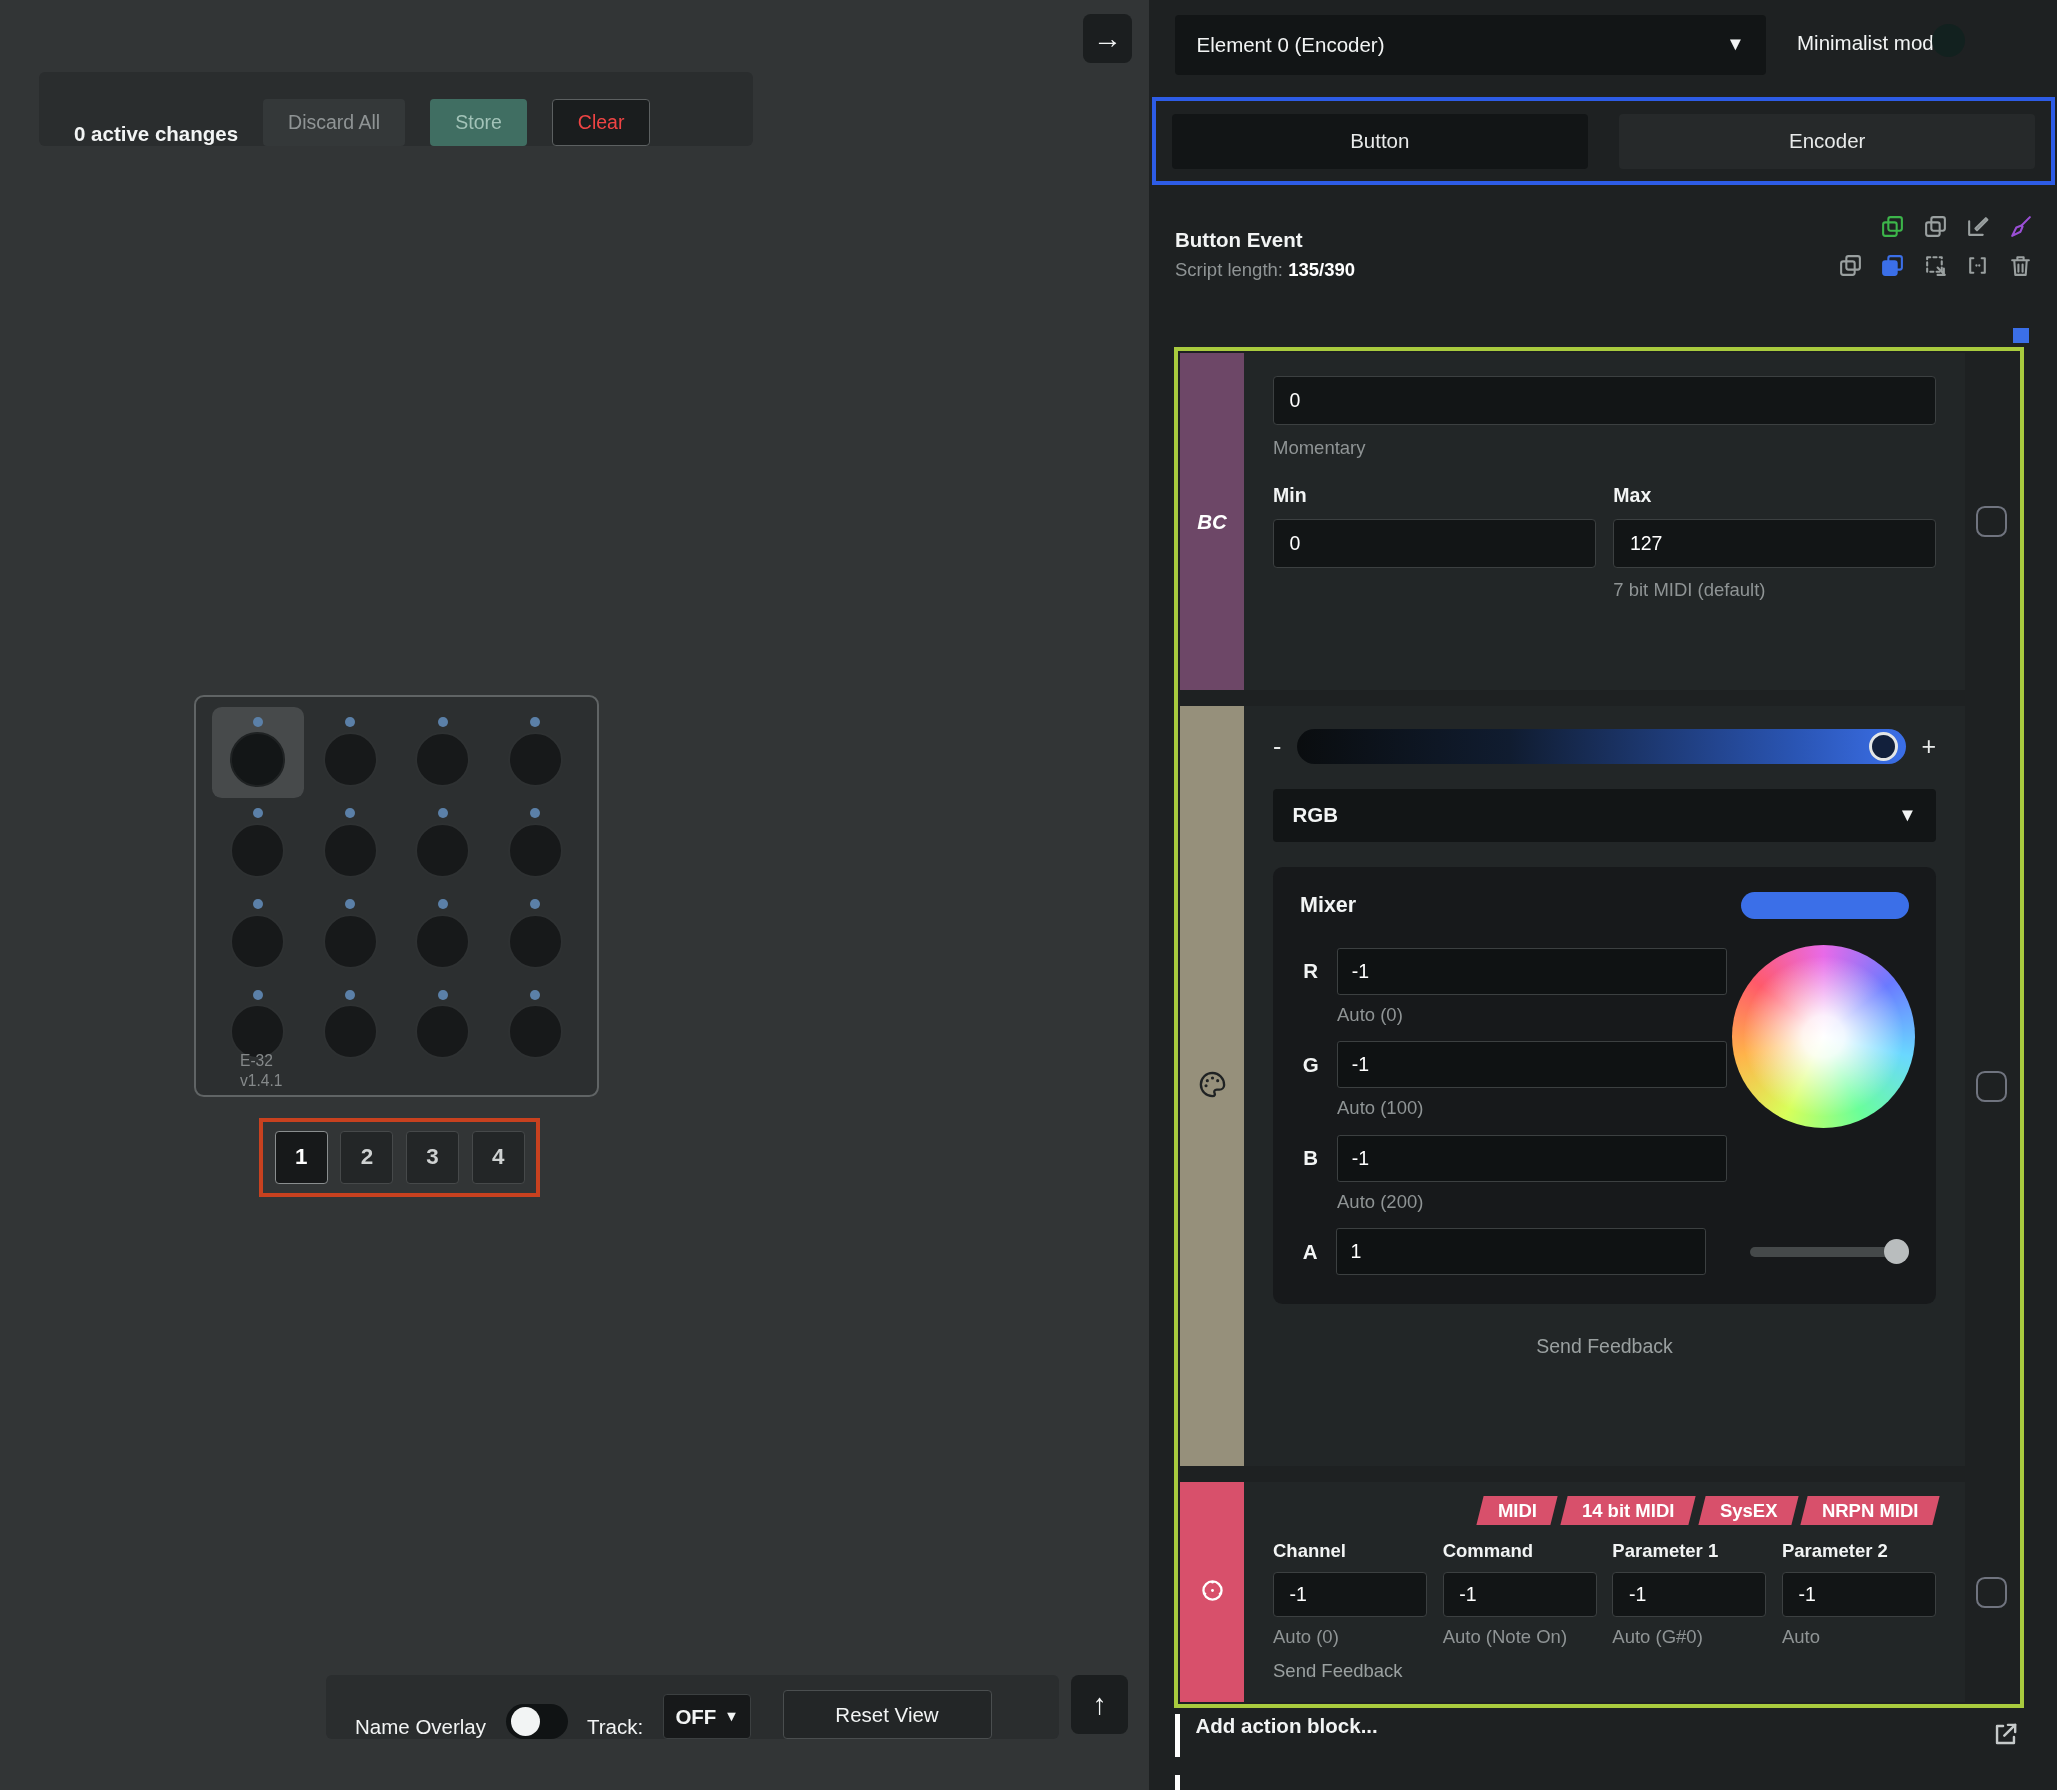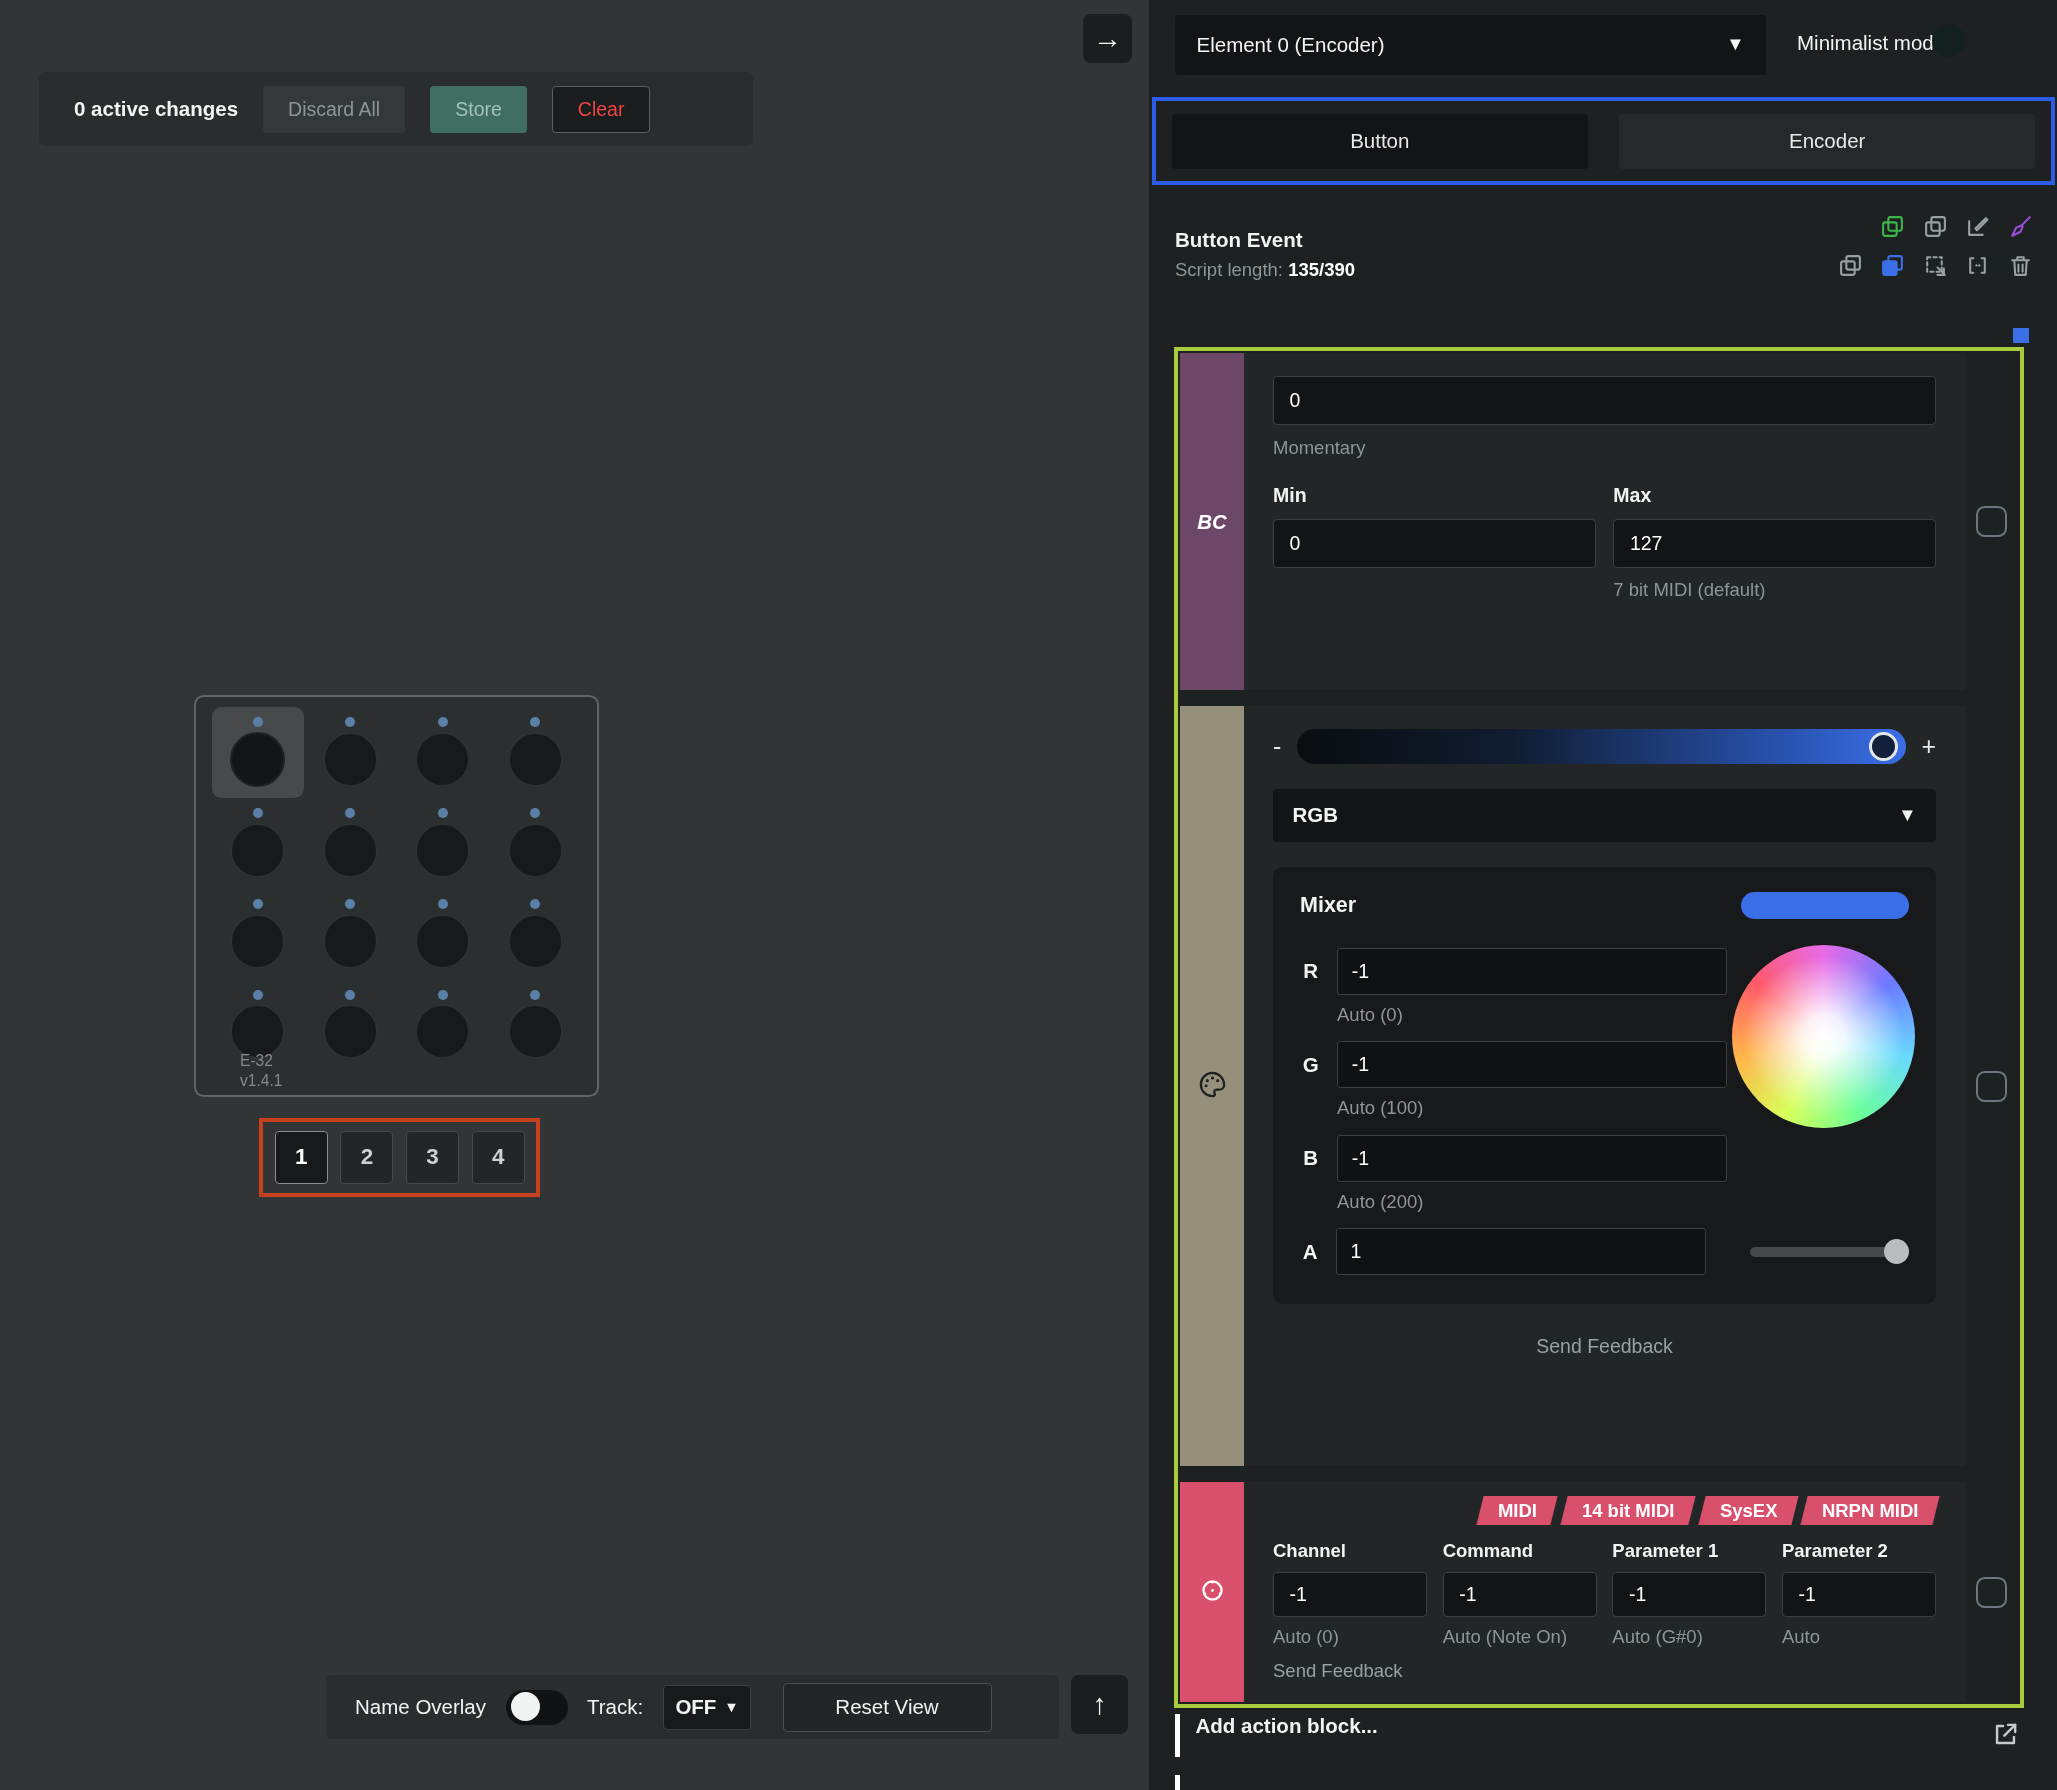--- a/index.html
+++ b/index.html
@@ -5,21 +5,21 @@
   * { margin:0; padding:0; box-sizing:border-box; }
   html,body { width:2058px; height:1791px; }
   body { font-family:"Liberation Sans", sans-serif; background:#323536; color:#f2f4f4; overflow:hidden; }
   #app { position:relative; width:2058px; height:1791px; background:#323536; }
   .abs { position:absolute; }
   button { font-family:inherit; border:none; cursor:pointer; background:none; color:inherit; }
   input { font-family:inherit; outline:none; }
 
   
   .toolbar { left:39px; top:72px; width:714px; height:74px; background:#2a2d2e; border-radius:5.9px;
-             display:flex; align-items:center; gap:25px; padding:0 35px; }
+             display:flex; align-items:flex-end; gap:25px; padding:0 35px; }
   .changes-label { font-size:20.5px; font-weight:bold; }
   .btn { font-size:19.5px; border-radius:3.9px; height:47px; padding:0 25px; display:flex; align-items:center; justify-content:center; }
   .btn-discard { background:#343839; color:#8f9495; }
   .btn-store { background:#406e62; color:#a2c3b8; }
   .btn-clear { background:#1a1d1e; border:1px solid #5c6061; color:#ef4444; }
   .fwd-btn { left:1083px; top:13.7px; width:49px; height:49px; background:#1b1e1f; border-radius:7.8px; font-size:29px;
              display:flex; align-items:center; justify-content:center; }
 
   .device { left:194px; top:695px; width:405px; height:402px; background:#2c2f30; border:2px solid #606465;
             border-radius:9.8px; padding:9.8px 15.6px 25px; }
@@ -30,21 +30,21 @@
   .knob { width:55px; height:55px; border-radius:50%; background:#17191a; border:2px solid #2e3132; }
   .knob-cell.active .knob { background:#131617; border-color:#1f2223; }
   .device-label { position:absolute; left:0; right:0; bottom:4.9px; text-align:left; color:#85898a; font-size:15.6px; line-height:1.25;margin-left:44px; }
 
   .pages { left:259px; top:1118px; border:4.9px solid #c8411f; padding:8.8px 11.7px; display:flex; gap:12.7px; }
   .page-btn { width:53px; height:53px; font-size:22.4px; font-weight:bold; border-radius:3.9px; background:#232627;
               border:1px solid #46494a; color:#cfd2d2; display:flex; align-items:center; justify-content:center; }
   .page-btn.active { background:#17191a; border-color:#8a8e8f; color:#fff; }
 
   .bottom-bar { left:326px; top:1675px; width:733px; height:64px; background:#2a2d2e; border-radius:5.9px;
-                display:flex; align-items:center; gap:19.5px; padding:0 29px; font-size:20.5px; }
+                display:flex; align-items:flex-end; gap:19.5px; padding:0 29px; font-size:20.5px; }
   .toggle { width:62px; height:35px; border-radius:17.6px; background:#101314; position:relative; flex:none; }
   .toggle .dot { position:absolute; top:2.9px; width:29px; height:29px; border-radius:50%; background:#f2f4f4; }
   .toggle.off .dot { left:5.9px; }
   .toggle.on { background:#e9f6f2; }
   .toggle.on .dot { right:4.9px; background:#12211f; }
   .track-select { height:45px; background:#17191a; border:1px solid #3c4041; border-radius:3.9px; display:flex;
                   align-items:center; gap:7.8px; padding:0 11.7px; font-weight:bold; font-size:20.5px; }
   .caret { font-size:14.6px; line-height:1; }
   .btn-reset { width:209px; height:49px; background:#232627; border:1px solid #4a4e4f; border-radius:3.9px; font-size:20.5px;
                display:flex; align-items:center; justify-content:center; margin-left:11.7px; }

